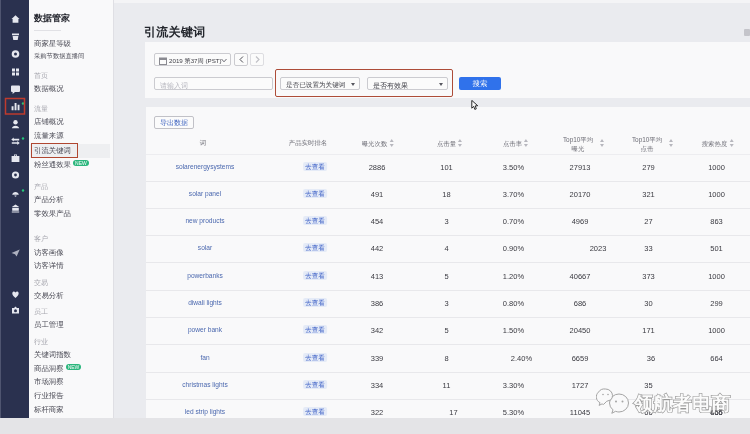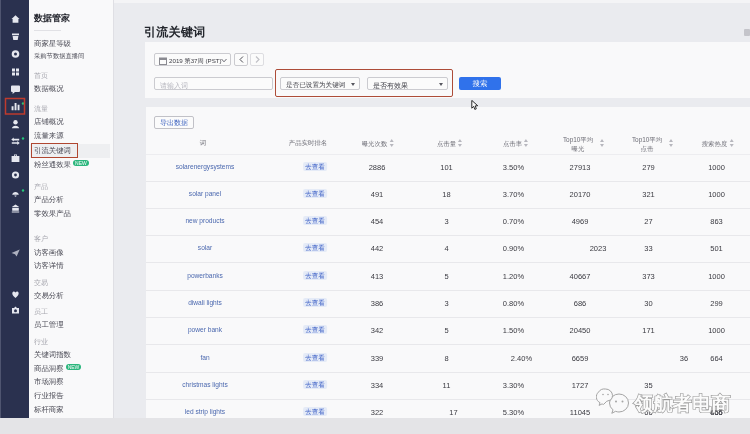--- a/index.html
+++ b/index.html
@@ -246,21 +246,21 @@
       <div class="td cx" style="left:580px; top:326.3px;">20450</div>
       <div class="td cx" style="left:648.5px; top:326.3px;">171</div>
       <div class="td cx" style="left:716.5px; top:326.3px;">1000</div>
       <div class="rline" style="top:344.3px;"></div>
       <div class="td kw cx" style="left:205px; top:353.6px;">fan</div>
       <div class="td cx" style="left:315px; top:352.6px;"><span class="view">去查看</span></div>
       <div class="td cx" style="left:377px; top:353.6px;">339</div>
       <div class="td cx" style="left:446.5px; top:353.6px;">8</div>
       <div class="td cx" style="left:513.5px; top:353.6px;padding-left:16px;">2.40%</div>
       <div class="td cx" style="left:580px; top:353.6px;">6659</div>
-      <div class="td cx" style="left:684px; top:353.6px;">36</div>
+      <div class="td cx" style="left:651px; top:353.6px;">36</div>
       <div class="td cx" style="left:716.5px; top:353.6px;">664</div>
       <div class="rline" style="top:371.6px;"></div>
       <div class="td kw cx" style="left:205px; top:380.9px;">christmas lights</div>
       <div class="td cx" style="left:315px; top:379.9px;"><span class="view">去查看</span></div>
       <div class="td cx" style="left:377px; top:380.9px;">334</div>
       <div class="td cx" style="left:446.5px; top:380.9px;">11</div>
       <div class="td cx" style="left:513.5px; top:380.9px;">3.30%</div>
       <div class="td cx" style="left:580px; top:380.9px;">1727</div>
       <div class="td cx" style="left:648.5px; top:380.9px;">35</div>
       <div class="td cx" style="left:716.5px; top:380.9px;margin-top:27px;">465</div>

